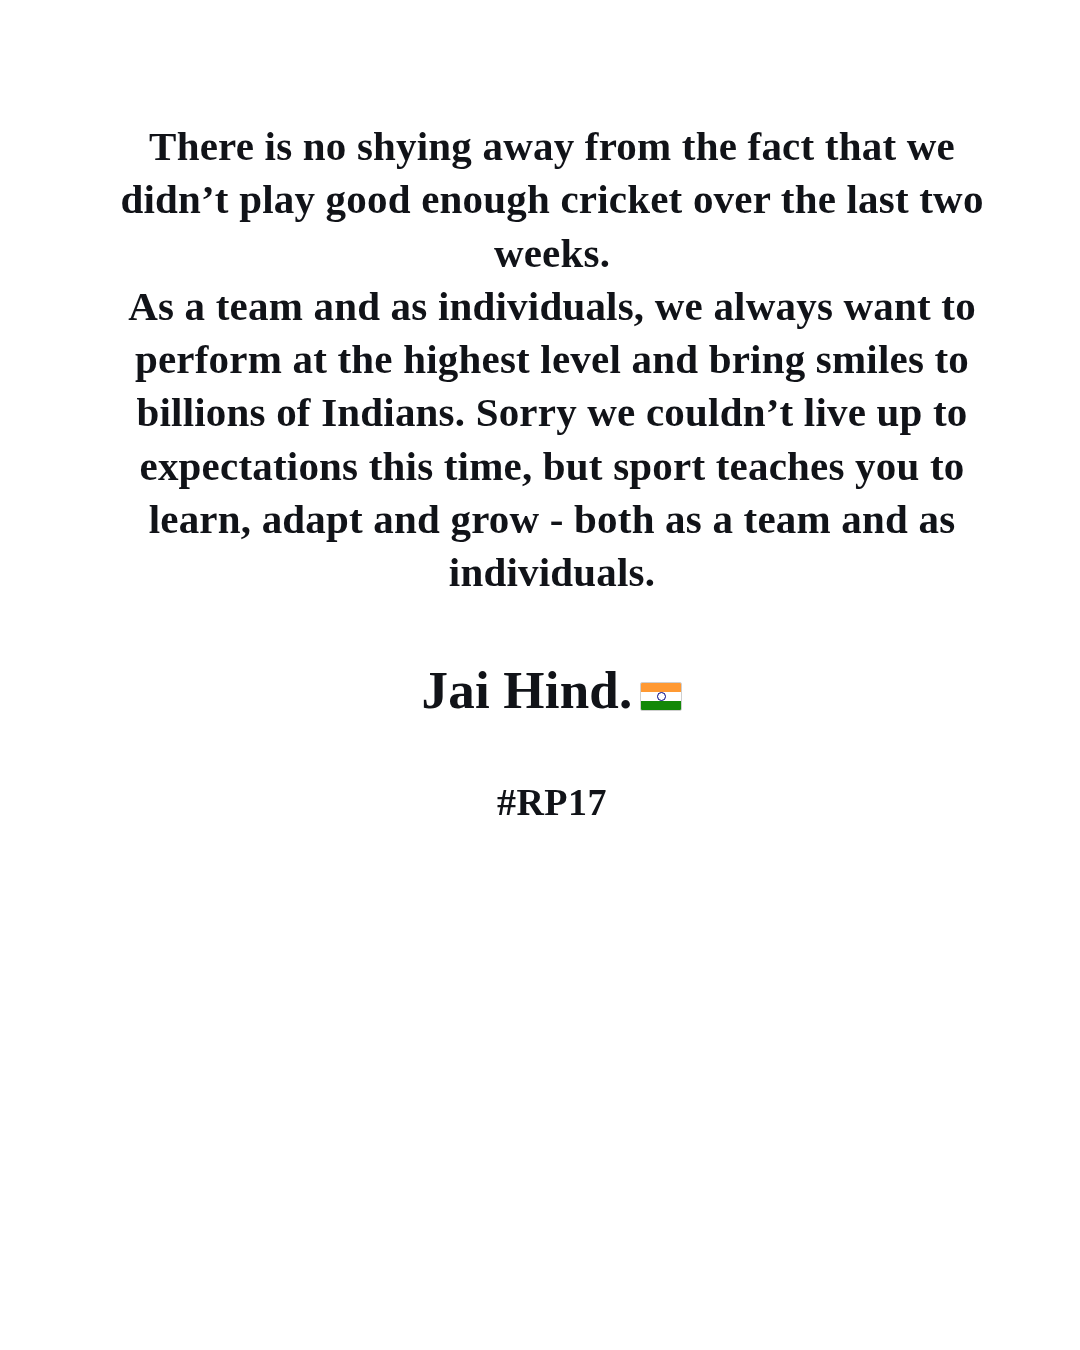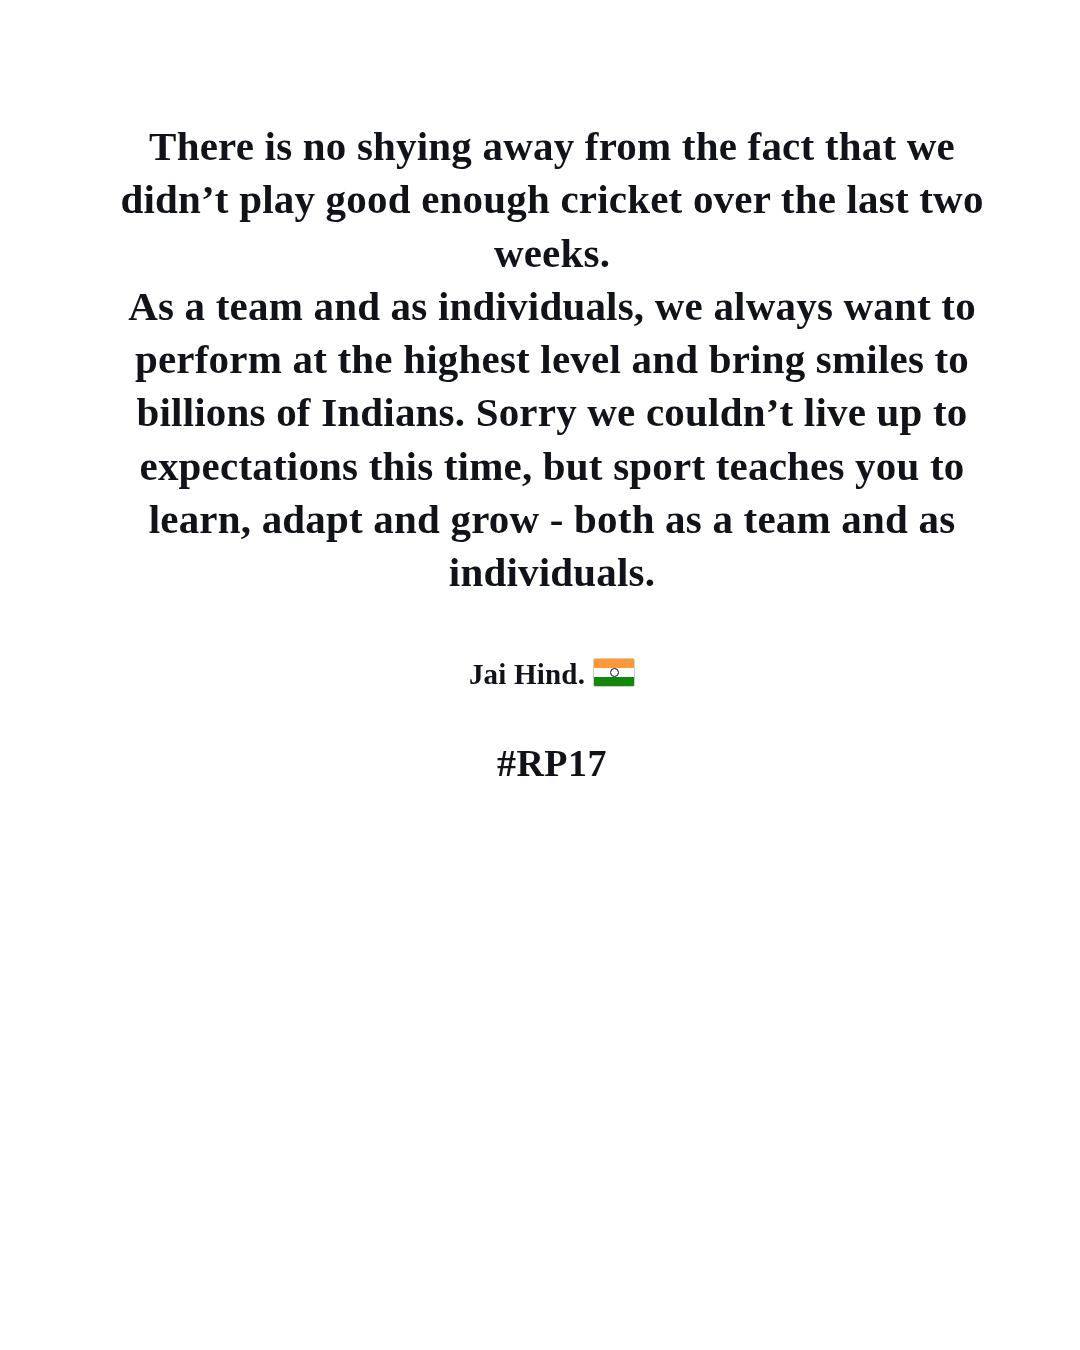--- a/index.html
+++ b/index.html
@@ -38,21 +38,21 @@
     text-align: center;
     white-space: pre-line;
   }
   .para-gap {
     height: 56px;
   }
   .sign-off {
     margin-top: 0;
     text-align: center;
     font-weight: 700;
-    font-size: 29px;
+    font-size: 53px;
     line-height: 1.30;
     color: #111318;
   }
   .flag-icon {
     display: inline-block;
     width: 40px;
     height: 27px;
     vertical-align: -3px;
     margin-left: 8px;
     border: 1px solid #cfcfcf;

